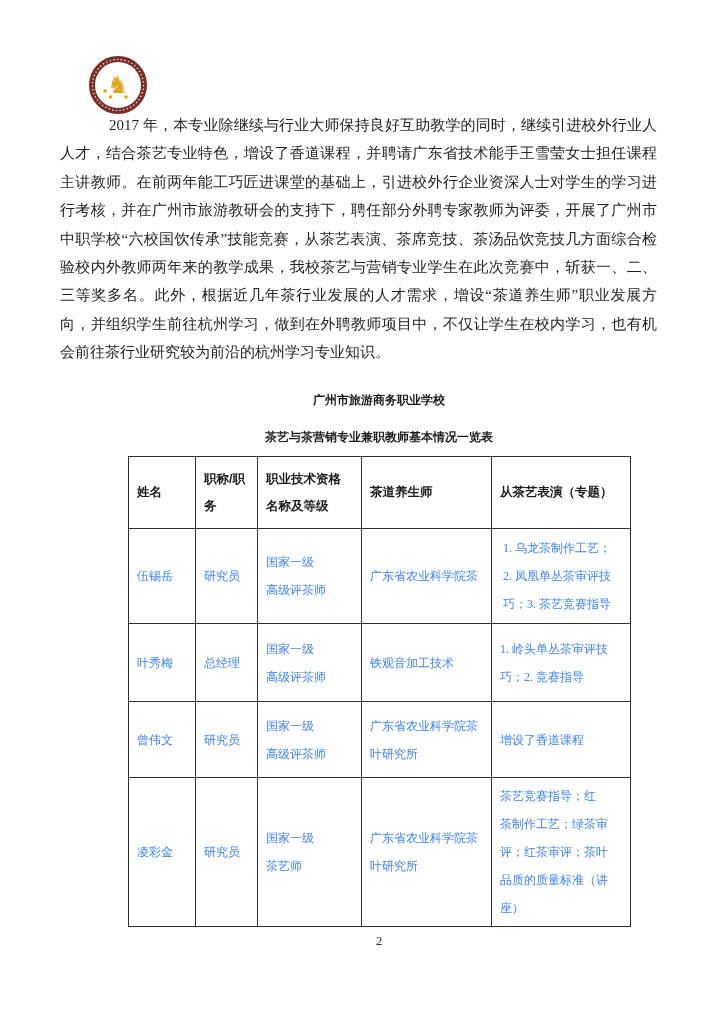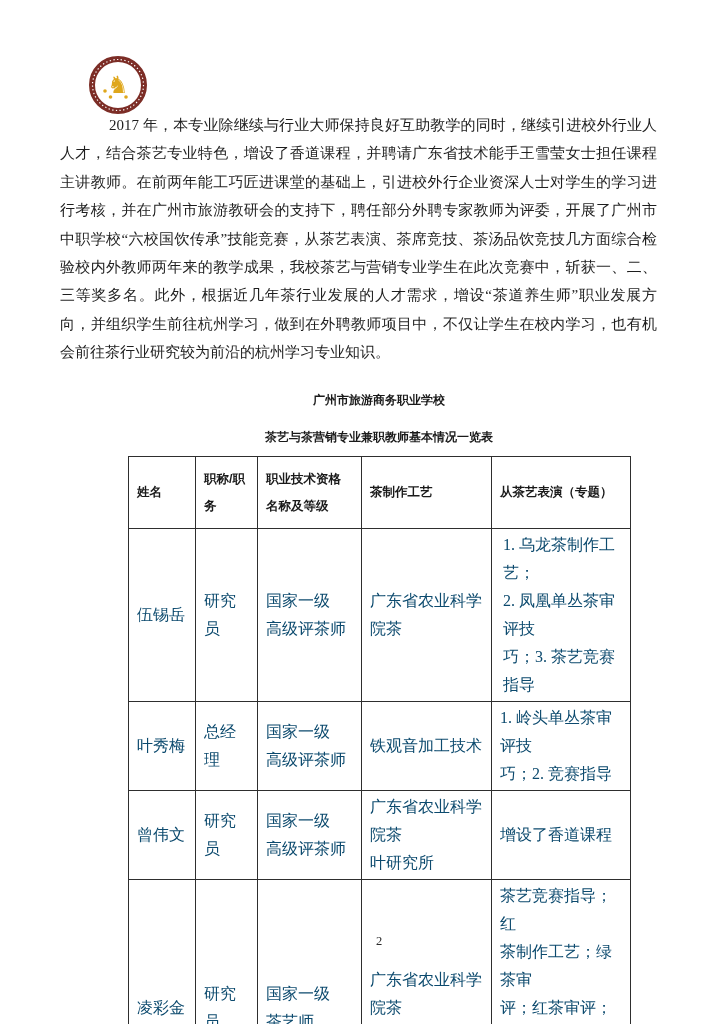--- a/index.html
+++ b/index.html
@@ -85,23 +85,23 @@
     overflow: hidden;
   }
   .teachers-table th {
     font-family: "Liberation Sans", "DejaVu Sans", sans-serif;
     font-weight: bold;
     font-size: 12.5px;
     line-height: 27px;
     color: #1a1a1a;
   }
   .teachers-table td {
-    font-size: 16px;
+    font-size: 12px;
     line-height: 28px;
-    color: #0c4a6e;
+    color: #3b82f6;
   }
   .row-header { height: 72px; }
   .row-1 { height: 95px; }
   .row-2 { height: 78px; }
   .row-3 { height: 76px; }
   .row-4 { height: 149px; }
   td.align-left { text-align: left; padding-left: 11px; padding-right: 6px; }
 
   
   .page-number {
@@ -144,21 +144,21 @@
       <col style="width:130px">
       <col style="width:139px">
     </colgroup>
     <thead>
       <tr class="row-header">
         <th>姓名</th>
         <th>职称/职
 务</th>
         <th>职业技术资格
 名称及等级</th>
-        <th>茶制作工艺</th>
+        <th>茶道养生师</th>
         <th>从茶艺表演（专题）</th>
       </tr>
     </thead>
     <tbody>
       <tr class="row-1">
         <td>伍锡岳</td>
         <td>研究员</td>
         <td>国家一级
 高级评茶师</td>
         <td>广东省农业科学院茶</td>

